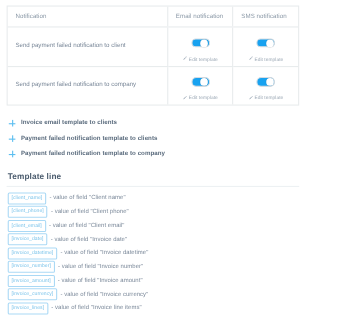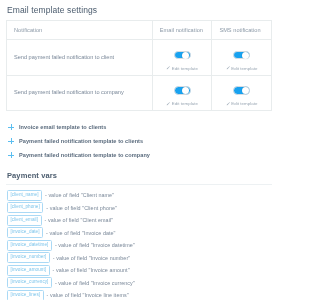--- a/index.html
+++ b/index.html
@@ -205,21 +205,20 @@
     color: #7a8899;
     white-space: nowrap;
     letter-spacing: 0.05px;
   }
 </style>
 </head>
 <body>
 
 <div class="page">
 
-  <div class="page-title">Email template settings</div>
 
   <div class="table-wrap">
     <table class="settings-table">
       <thead>
         <tr>
           <th class="col-notification">Notification</th>
           <th class="col-email">Email notification</th>
           <th class="col-sms">SMS notification</th>
         </tr>
       </thead>
@@ -298,21 +297,21 @@
       <span class="acc-plus"></span>
       <span class="acc-label">Payment failed notification template to clients</span>
     </div>
     <div class="acc-row">
       <span class="acc-plus"></span>
       <span class="acc-label">Payment failed notification template to company</span>
     </div>
   </div>
 
   <div class="vars-section">
-    <div class="section-title">Payment vars</div>
+    <div class="section-title">Template line</div>
     <div class="vars-divider"></div>
 
     <div class="vars-list">
       <div class="var-row">
         <span class="var-tag">[client_name]</span>
         <span class="var-desc">- value of field "Client name"</span>
       </div>
       <div class="var-row">
         <span class="var-tag">[client_phone]</span>
         <span class="var-desc">- value of field "Client phone"</span>

